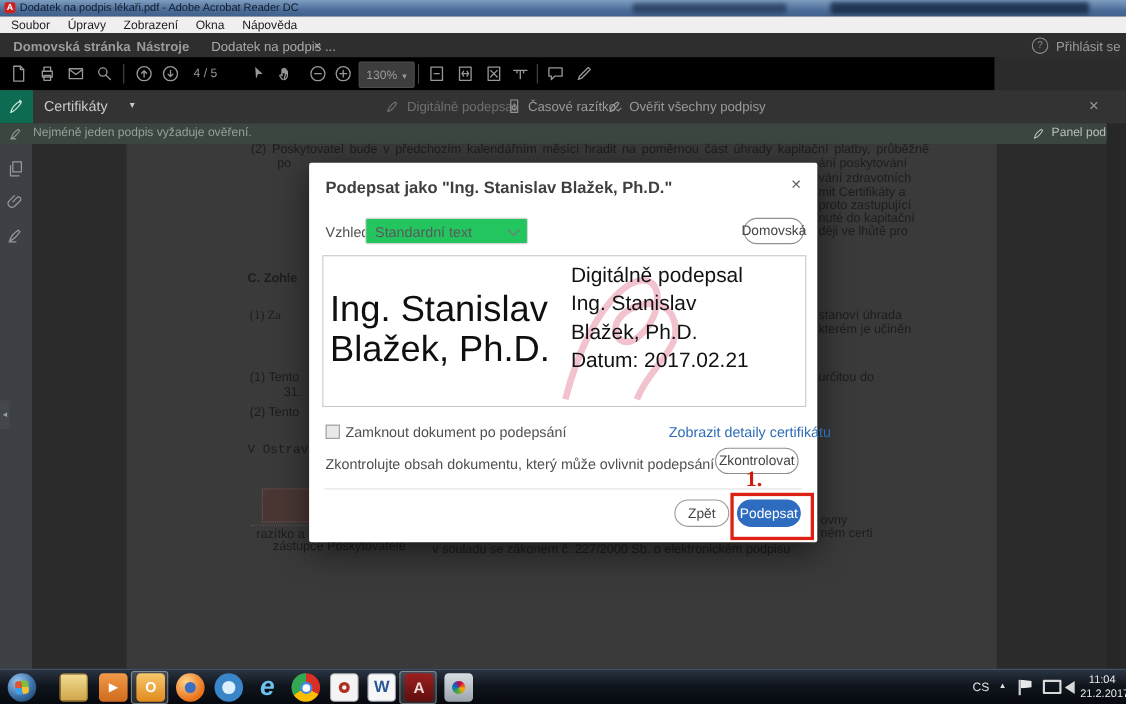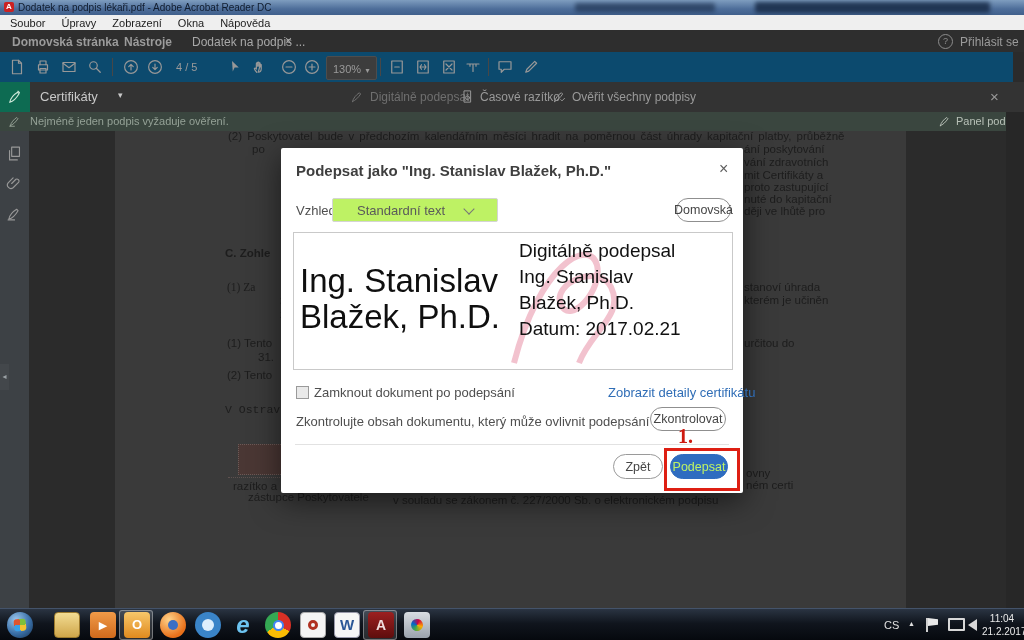--- a/index.html
+++ b/index.html
@@ -17,21 +17,21 @@
   .menubar{left:0;top:15px;width:1024px;height:15px;background:#efefef;display:flex;
     align-items:center;gap:16px;padding-left:10px;box-sizing:border-box;}
   .menubar span{font-size:11px;color:#1c1c1c;}
   
   .tabbar{left:0;top:30px;width:1024px;height:22px;background:#2e2e2e;}
   .tabtxt{font-size:12px;color:#9b9b9b;font-weight:bold;}
   .doctab{font-weight:normal;color:#a8a8a8;}
   .helpcirc{width:13px;height:13px;border:1px solid #8c8c8c;border-radius:50%;
     color:#8c8c8c;font-size:9px;line-height:13px;text-align:center;}
   
-  .toolbar{left:0;top:52px;width:1013px;height:30px;background:#0c4a6e;
+  .toolbar{left:0;top:52px;width:904px;height:30px;background:#000000;
     border-bottom:1px solid #2a2a2a;}
   .ic{color:#989898;}
   .ic svg{stroke:#989898;fill:none;stroke-width:1.6;stroke-linecap:round;stroke-linejoin:round;display:block;}
   .vsep{width:1px;height:18px;background:#474747;}
   .tbtxt{font-size:11px;color:#9a9a9a;}
   .zoombox{border:1px solid #4d4d4d;border-radius:2px;padding:2px 6px;background:#3d3d3d;}
   
   .certbar{left:0;top:82px;width:1024px;height:30px;background:#333333;}
   .certtile{left:0;top:82px;width:30px;height:30px;background:#0d6b52;}
   .certtile svg{stroke:#cfe8da;fill:none;stroke-width:1.6;display:block;margin:6px auto;}
@@ -51,34 +51,34 @@
   .collapser{left:0;top:364px;width:9px;height:26px;background:#43474b;color:#9aa0a4;
     font-size:8px;line-height:26px;text-align:center;}
   .stamp{left:238px;top:444px;width:45px;height:29px;background:#4a3734;border:1px dotted #6b5a57;}
   .dotline{left:228px;top:477px;width:56px;border-top:1px dotted #5e514f;}
   
   .dialog{left:281px;top:148px;width:462px;height:345px;background:#ffffff;border-radius:2px;
     box-shadow:0 8px 30px rgba(0,0,0,.55);}
   .dlgtitle{font-size:15px;font-weight:bold;color:#3f3f3f;}
   .dlgclose{font-size:16px;color:#5f5f5f;}
   .dlglabel{font-size:13px;color:#4f4f4f;}
-  .dropdown{width:166px;height:24px;border:1px solid #d4d4d4;border-radius:2px;background:#bef264;
-    display:flex;align-items:center;justify-content:space-between;padding:0 24px;box-sizing:border-box;}
+  .dropdown{width:148px;height:24px;border:1px solid #d4d4d4;border-radius:2px;background:#22c55e;
+    display:flex;align-items:center;justify-content:space-between;padding:0 8px;box-sizing:border-box;}
   .dropdown .val{font-size:13px;color:#5a5a5a;}
   .chev{width:7px;height:7px;border-right:1.5px solid #777;border-bottom:1.5px solid #777;
     transform:rotate(45deg);margin-top:-3px;}
   .pill{border:1px solid #8f8f8f;border-radius:13px;background:#fff;font-size:12.5px;color:#454545;
     display:flex;align-items:center;justify-content:center;box-sizing:border-box;}
   .preview{left:12px;top:84px;width:438px;height:136px;border:1px solid #c9c9c9;background:#fff;overflow:hidden;}
   .signame{font-size:33px;line-height:35px;color:#0f0f0f;white-space:nowrap;}
   .sigdet{font-size:19px;line-height:26px;color:#111;white-space:nowrap;}
   .checkbox{width:11px;height:11px;border:1px solid #9a9a9a;background:#e9e9e9;}
   .link{font-size:13px;color:#2f6db6;}
   .divider{border-top:1px solid #e2e2e2;}
-  .bluebtn{background:#2e6cc0;border:1px solid #2e6cc0;color:#bef264;border-radius:13px;
+  .bluebtn{background:#2e6cc0;border:1px solid #2e6cc0;color:#ffffff;border-radius:13px;
     font-size:12.5px;display:flex;align-items:center;justify-content:center;box-sizing:border-box;}
   .redrect{border:3px solid #de1f13;}
   .stepnum{font-family:"Liberation Serif",serif;font-weight:bold;font-size:20px;color:#ce1a10;}
   
   .taskbar{left:0;top:608px;width:1024px;height:32px;
     background:linear-gradient(#2a3442,#10151d 45%,#05080d);border-top:1px solid #44536a;}
   .tile{position:absolute;width:26px;height:26px;top:3px;border-radius:4px;}
   .tilesel{position:absolute;width:34px;height:30px;top:1px;border-radius:3px;
     background:rgba(255,255,255,.14);border:1px solid rgba(255,255,255,.35);box-sizing:border-box;}
   .traytxt{font-size:11px;color:#e0e0e0;}

